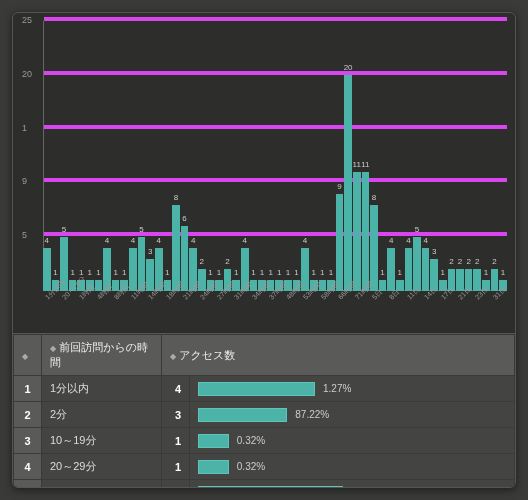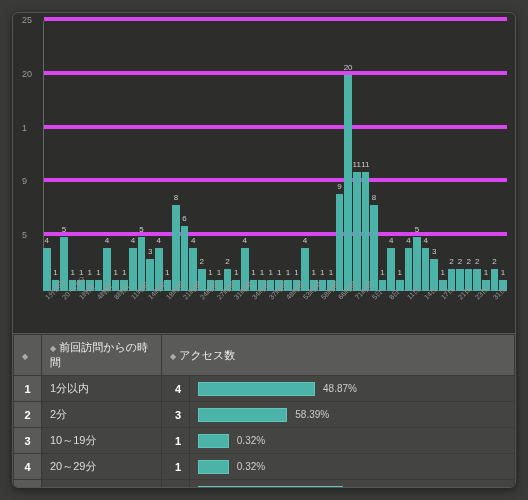--- a/index.html
+++ b/index.html
@@ -278,32 +278,32 @@
 </tr>
         </thead>
 <tbody id="tbody">
           <tr>
             <td class="idx">1</td>
             <td class="nm">1分以内</td>
             <td class="ct">4</td>
             <td>
               <div class="hbar">
                 <div class="hbar-bg" style="width:38%"></div>
-                <span class="pct">48.87%</span>
+                <span class="pct">1.27%</span>
               </div>
             </td>
           </tr>
           <tr>
             <td class="idx">2</td>
             <td class="nm">2分</td>
             <td class="ct">3</td>
             <td>
               <div class="hbar">
                 <div class="hbar-bg" style="width:29%"></div>
-                <span class="pct">58.39%</span>
+                <span class="pct">87.22%</span>
               </div>
             </td>
           </tr>
           <tr>
             <td class="idx">3</td>
             <td class="nm">10～19分</td>
             <td class="ct">1</td>
             <td>
               <div class="hbar">
                 <div class="hbar-bg" style="width:10%"></div>

